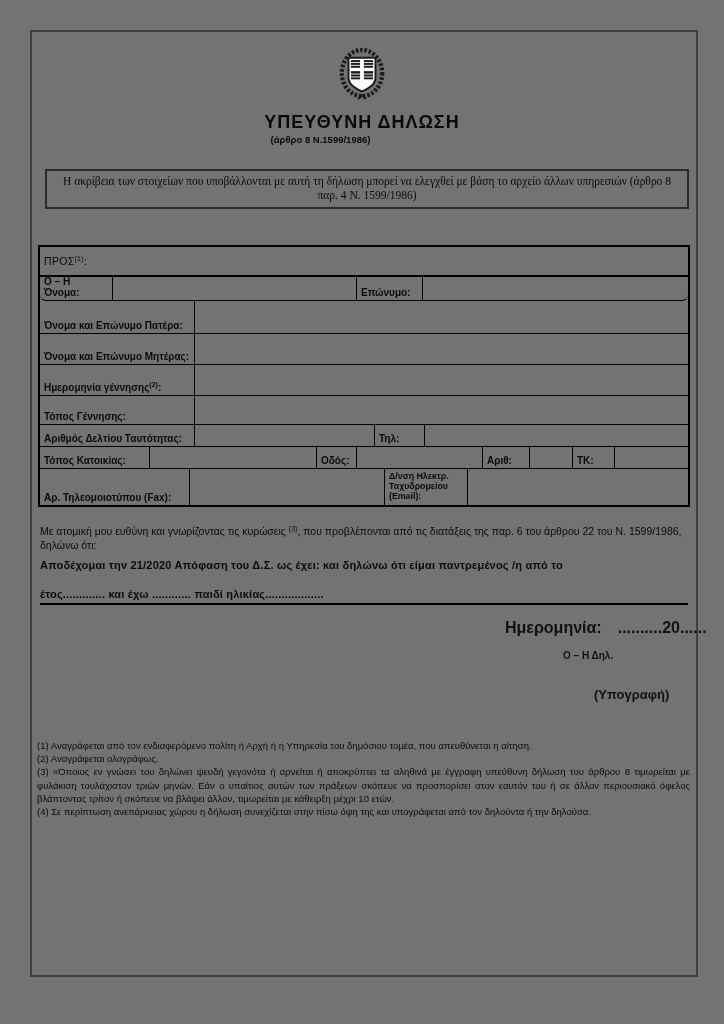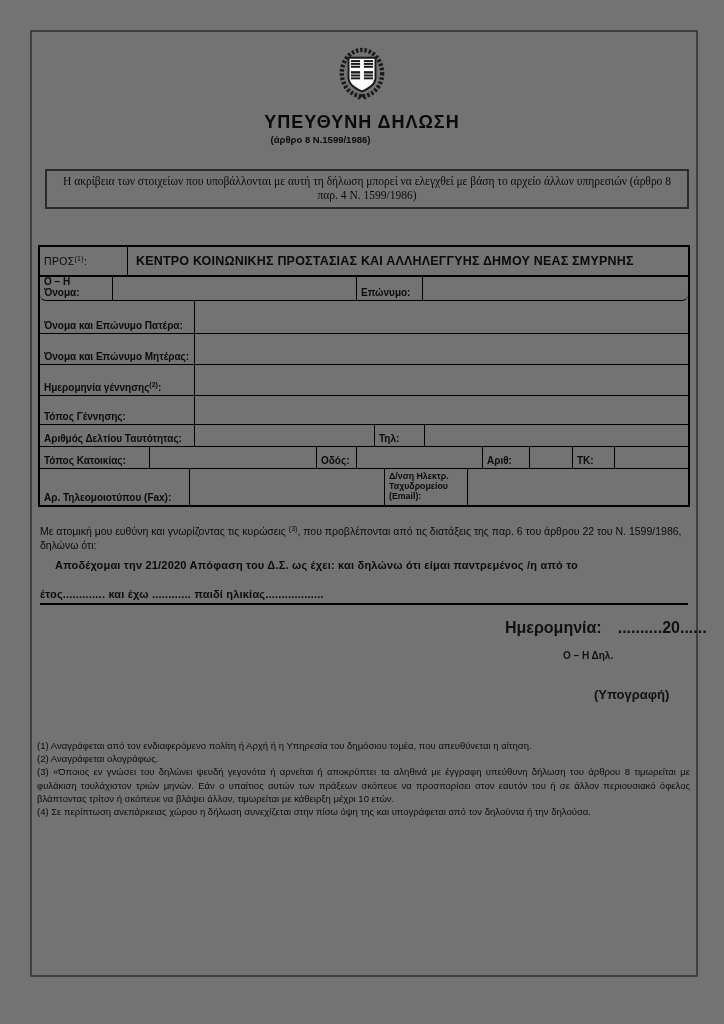--- a/index.html
+++ b/index.html
@@ -58,21 +58,21 @@
   .pros-value { flex:1; align-items:center; font-size:12.5px; font-weight:bold; padding-left:8px; letter-spacing:0.2px; }
   .w73{width:73px;} .w244{width:244px;} .w66{width:66px;}
   .w155{width:155px;} .w180{width:180px;} .w50{width:50px;}
   .w110{width:110px;} .w167{width:167px;} .w40{width:40px;}
   .w126{width:126px;} .w47{width:47px;} .w43{width:43px;} .w42{width:42px;}
   .w150{width:150px;} .w195{width:195px;} .w83{width:83px;}
   .email-label { font-size:8.8px; line-height:10.2px; align-items:flex-start; padding-top:2px; }
   
   .decl { position:absolute; left:40px; top:524px; width:648px; color:#0a0a0a; }
   .decl-intro { margin:0; font-size:10.5px; line-height:14px; }
-  .decl-line1 { margin:7px 0 0 15px; font-size:11px; font-weight:bold; letter-spacing:0.2px; }
+  .decl-line1 { margin:7px 0 0 0; font-size:11px; font-weight:bold; letter-spacing:0.2px; }
   .decl-line2 {
     margin:17px 0 0 0; font-size:11px; font-weight:bold; letter-spacing:0.2px;
     border-bottom:2px solid #000; padding-bottom:3px;
   }
   
   .sig-date { position:absolute; left:505px; top:619px; font-size:16px; font-weight:bold; display:flex; gap:16px; }
   .sig-declarant { position:absolute; left:563px; top:650px; font-size:10px; font-weight:bold; }
   .sig-label { position:absolute; left:594px; top:687px; font-size:13px; font-weight:bold; }
   
   .footnotes { position:absolute; left:37px; top:739px; width:653px; }
@@ -107,21 +107,20 @@
   </div>
   <div class="title">ΥΠΕΥΘΥΝΗ ΔΗΛΩΣΗ</div>
   <div class="subtitle">(άρθρο 8 Ν.1599/1986)</div>
   <div class="notice">Η ακρίβεια των στοιχείων που υποβάλλονται με αυτή τη δήλωση μπορεί να ελεγχθεί με βάση το αρχείο άλλων υπηρεσιών (άρθρο 8 παρ. 4 Ν. 1599/1986)</div>
 
   <div class="form-table">
     <div class="frow row-pros">
       <div class="fcell pros-label">
         <span><span>ΠΡΟΣ</span><span class="sup">(1)</span><span>:</span></span>
       </div>
-      <div class="fcell pros-value">ΚΕΝΤΡΟ ΚΟΙΝΩΝΙΚΗΣ ΠΡΟΣΤΑΣΙΑΣ ΚΑΙ ΑΛΛΗΛΕΓΓΥΗΣ ΔΗΜΟΥ ΝΕΑΣ ΣΜΥΡΝΗΣ</div>
     </div>
 
     <div class="frow row-name">
       <div class="fcell w73">Ο – Η Όνομα:</div>
       <div class="fcell input w244"></div>
       <div class="fcell w66">Επώνυμο:</div>
       <div class="fcell input flex1"></div>
     </div>
 
     <div class="frow row-father">

